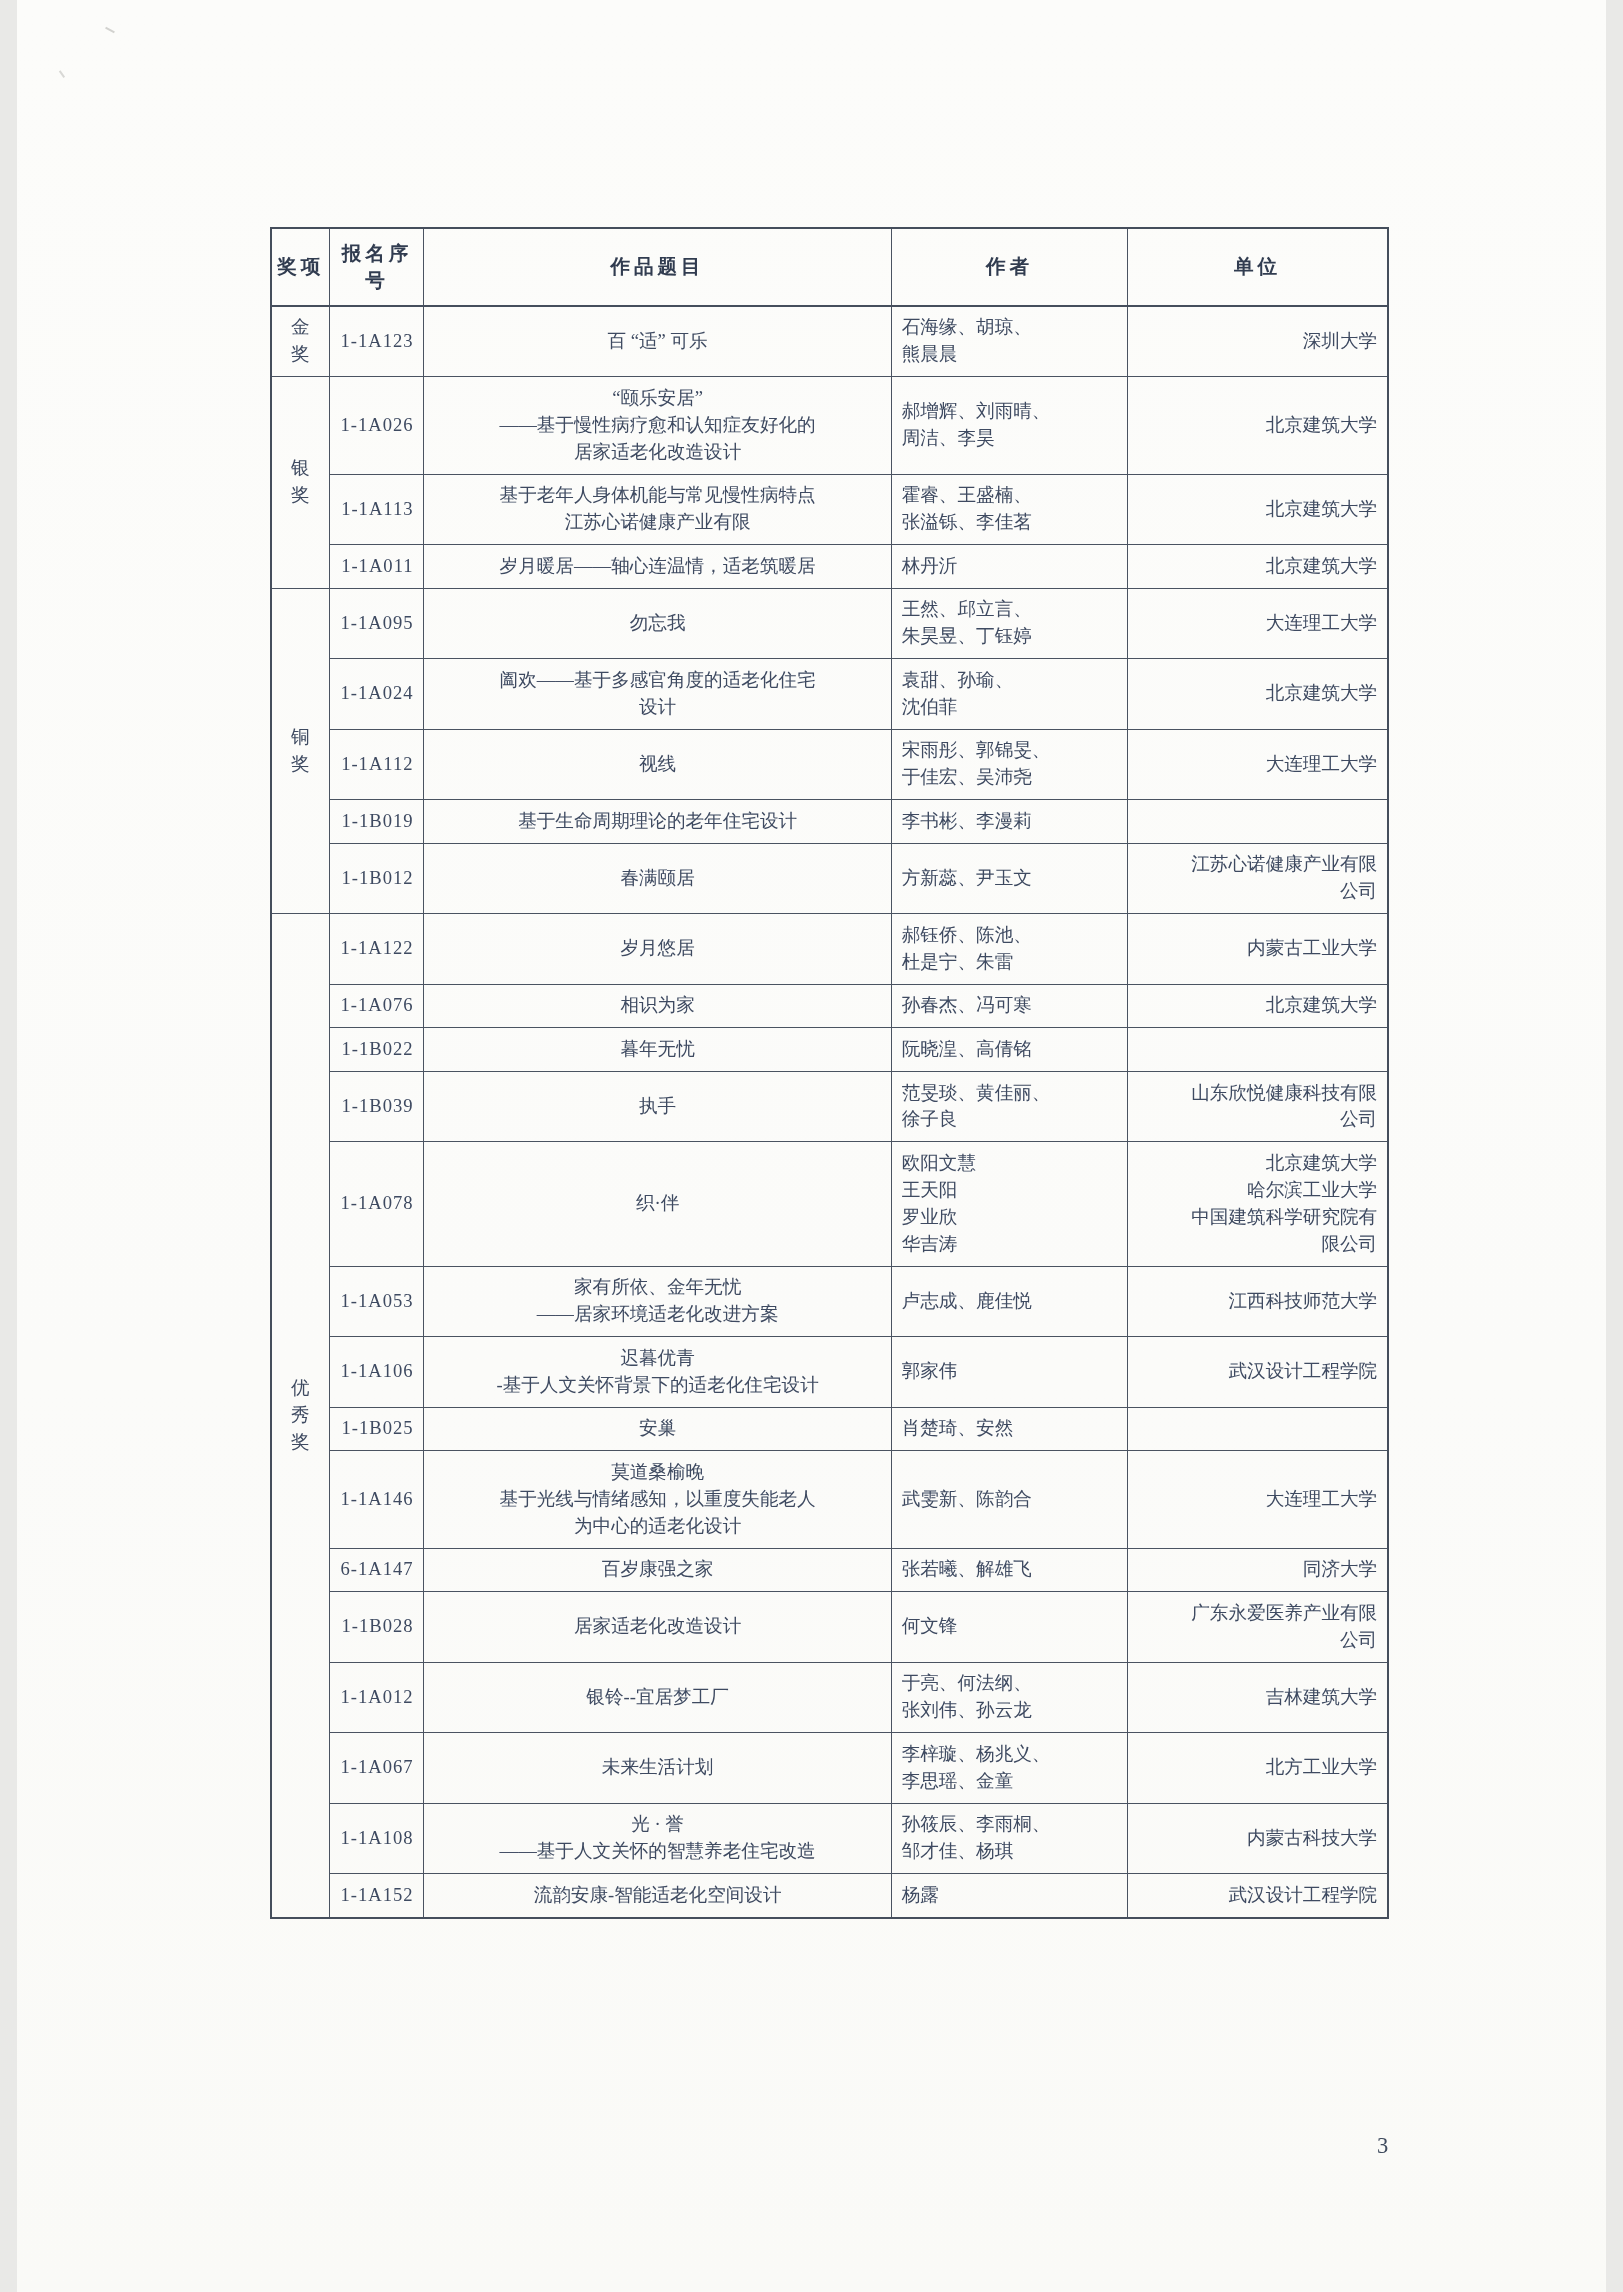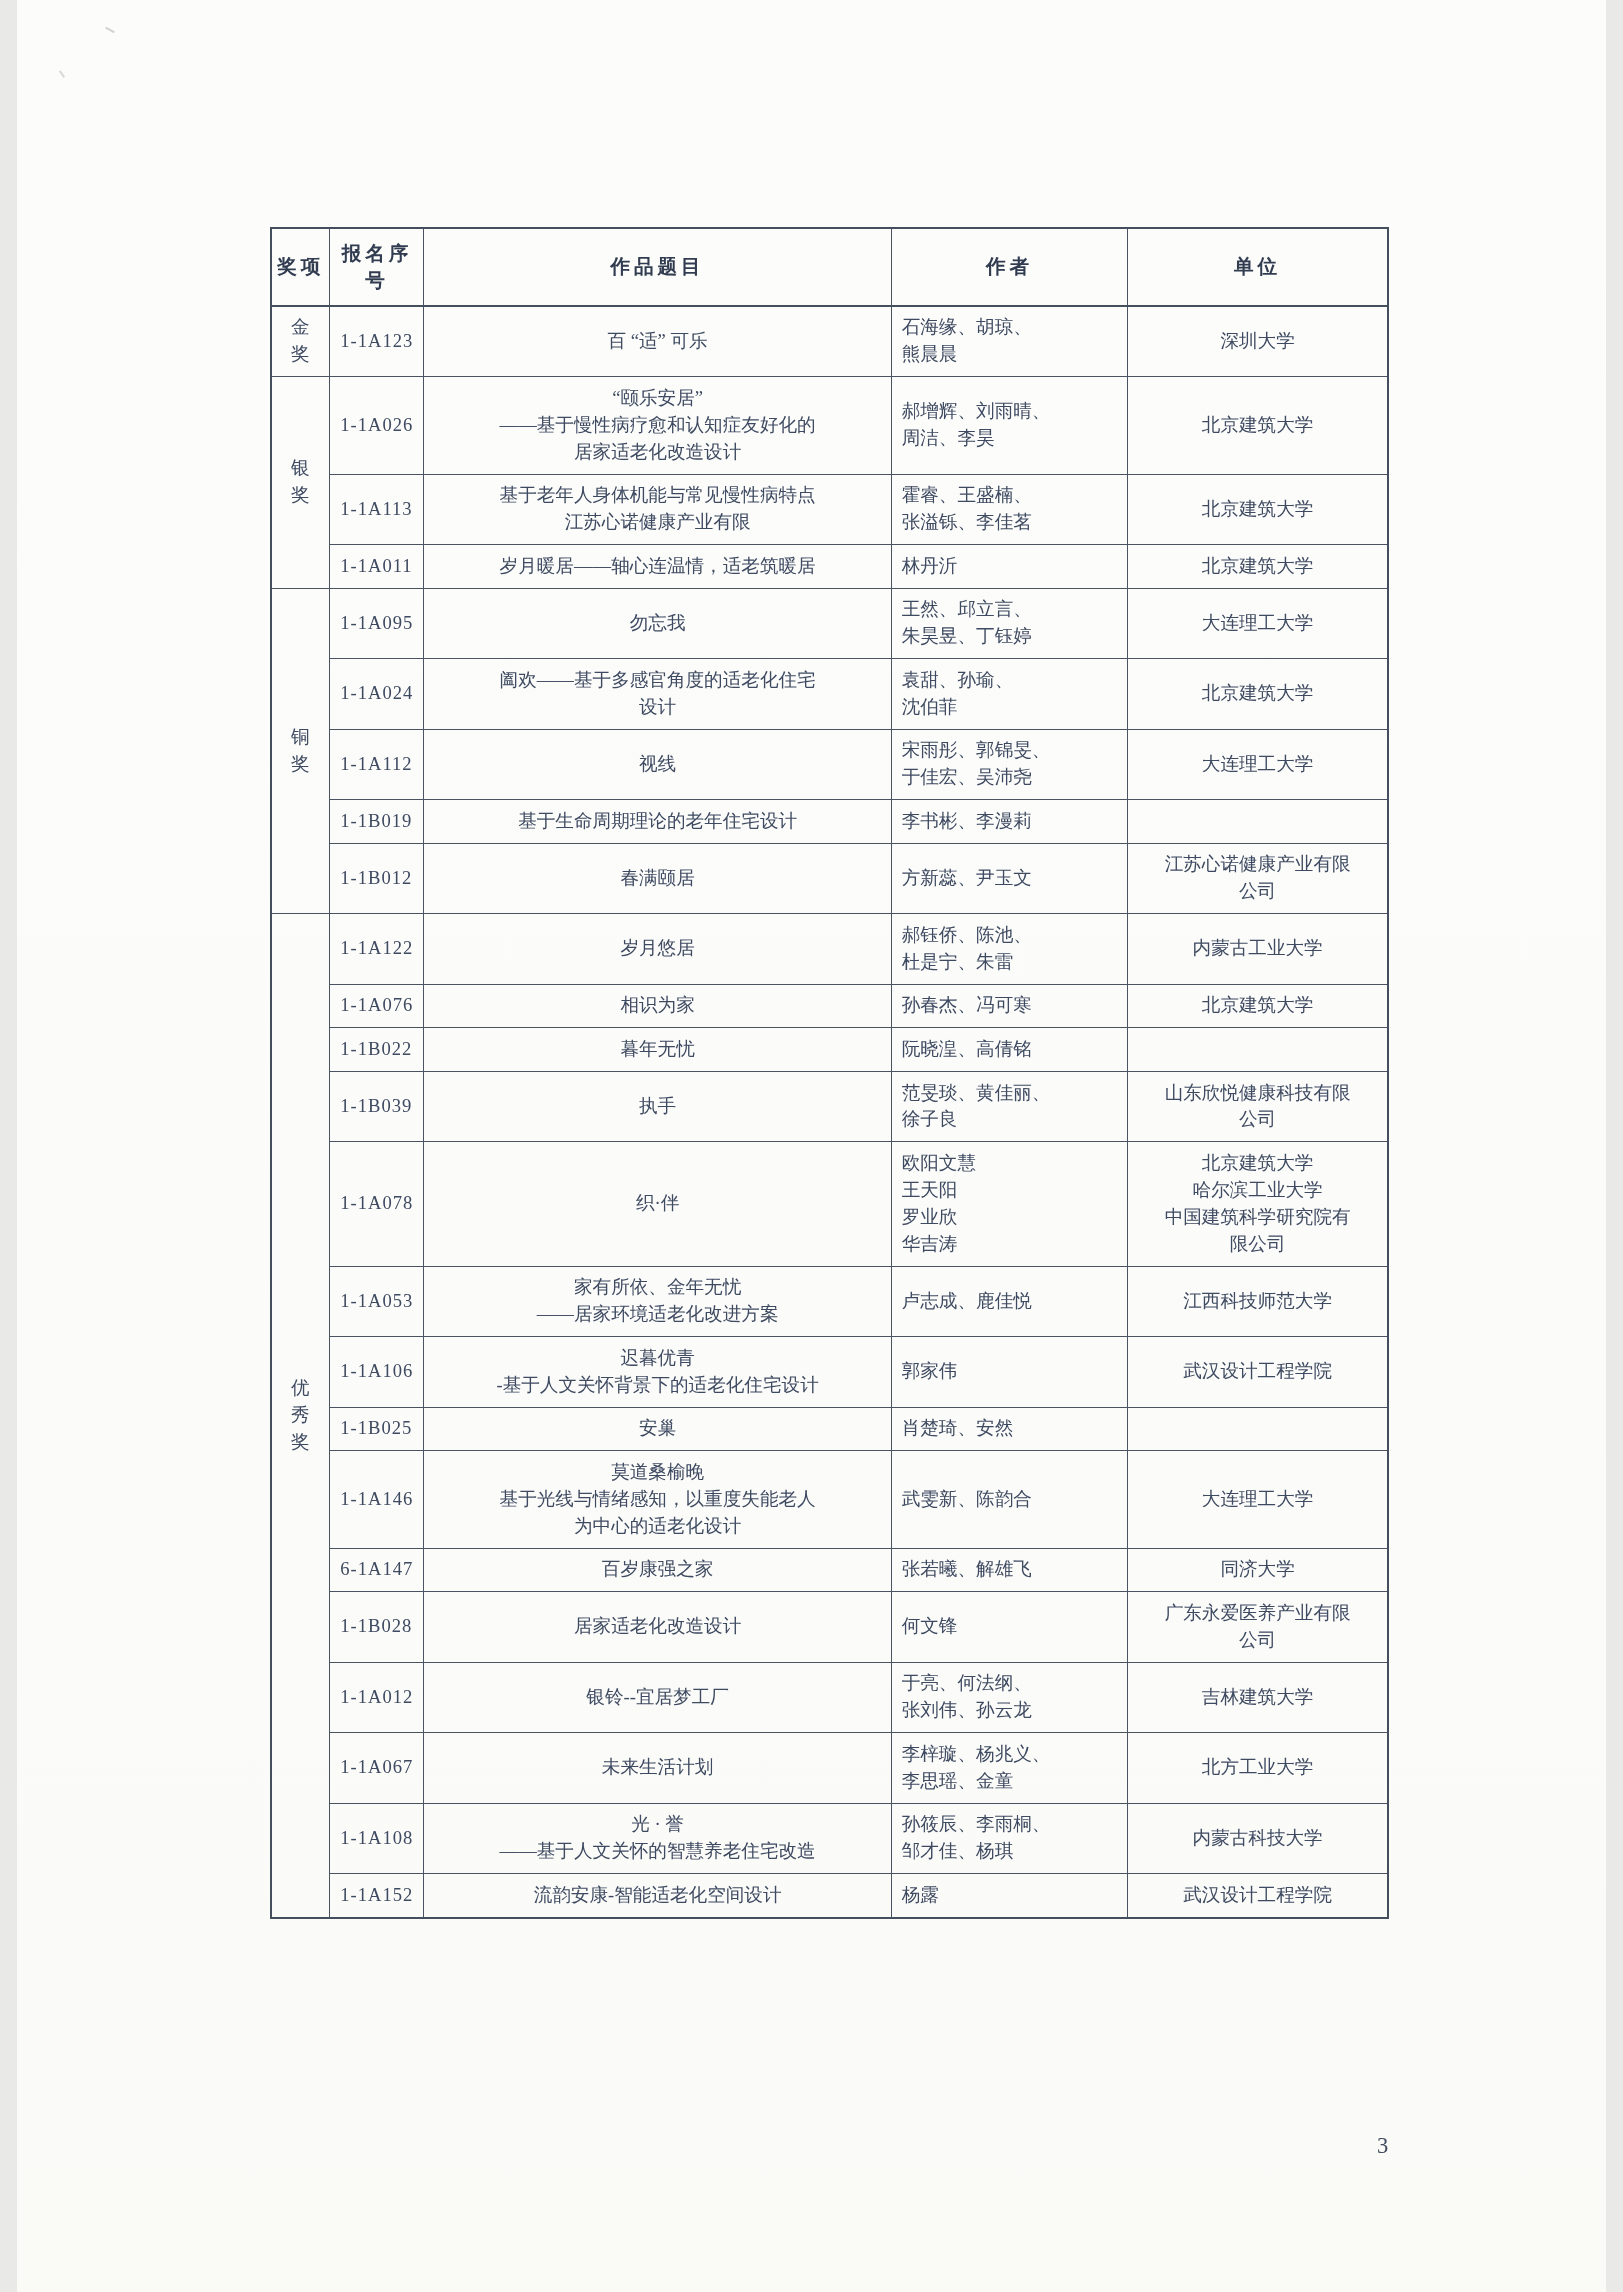--- a/index.html
+++ b/index.html
@@ -30,24 +30,24 @@
   }
   table.awards td{
     font-size:18.6px;line-height:1.45;padding:7.8px 9.8px;vertical-align:middle;
   }
   col.c-award{width:59px;}
   col.c-id{width:94px;}
   col.c-title{width:469px;}
   col.c-authors{width:237px;}
   col.c-unit{width:261px;}
   td.award{text-align:center;letter-spacing:1px;padding:7.8px 3.9px;border-radius:14px;}
-  td.id{text-align:left;letter-spacing:1px;padding:7.8px 2px;font-size:18px;}
+  td.id{text-align:right;letter-spacing:1px;padding:7.8px 2px;font-size:18px;}
   td.title{text-align:center;white-space:pre-line;}
   td.authors{text-align:left;white-space:pre-line;padding:7.8px 5.9px;}
-  td.unit{text-align:center;white-space:pre-line;padding:7.8px 7.8px;}
+  td.unit{text-align:right;white-space:pre-line;padding:7.8px 7.8px;}
 
   .page-number{
     position:absolute;left:1360px;top:2133px;
     font-size:22.5px;color:#3f4b5e;
     font-family:"Liberation Serif","DejaVu Serif",serif;
   }
 </style>
 </head>
 <body>
 

